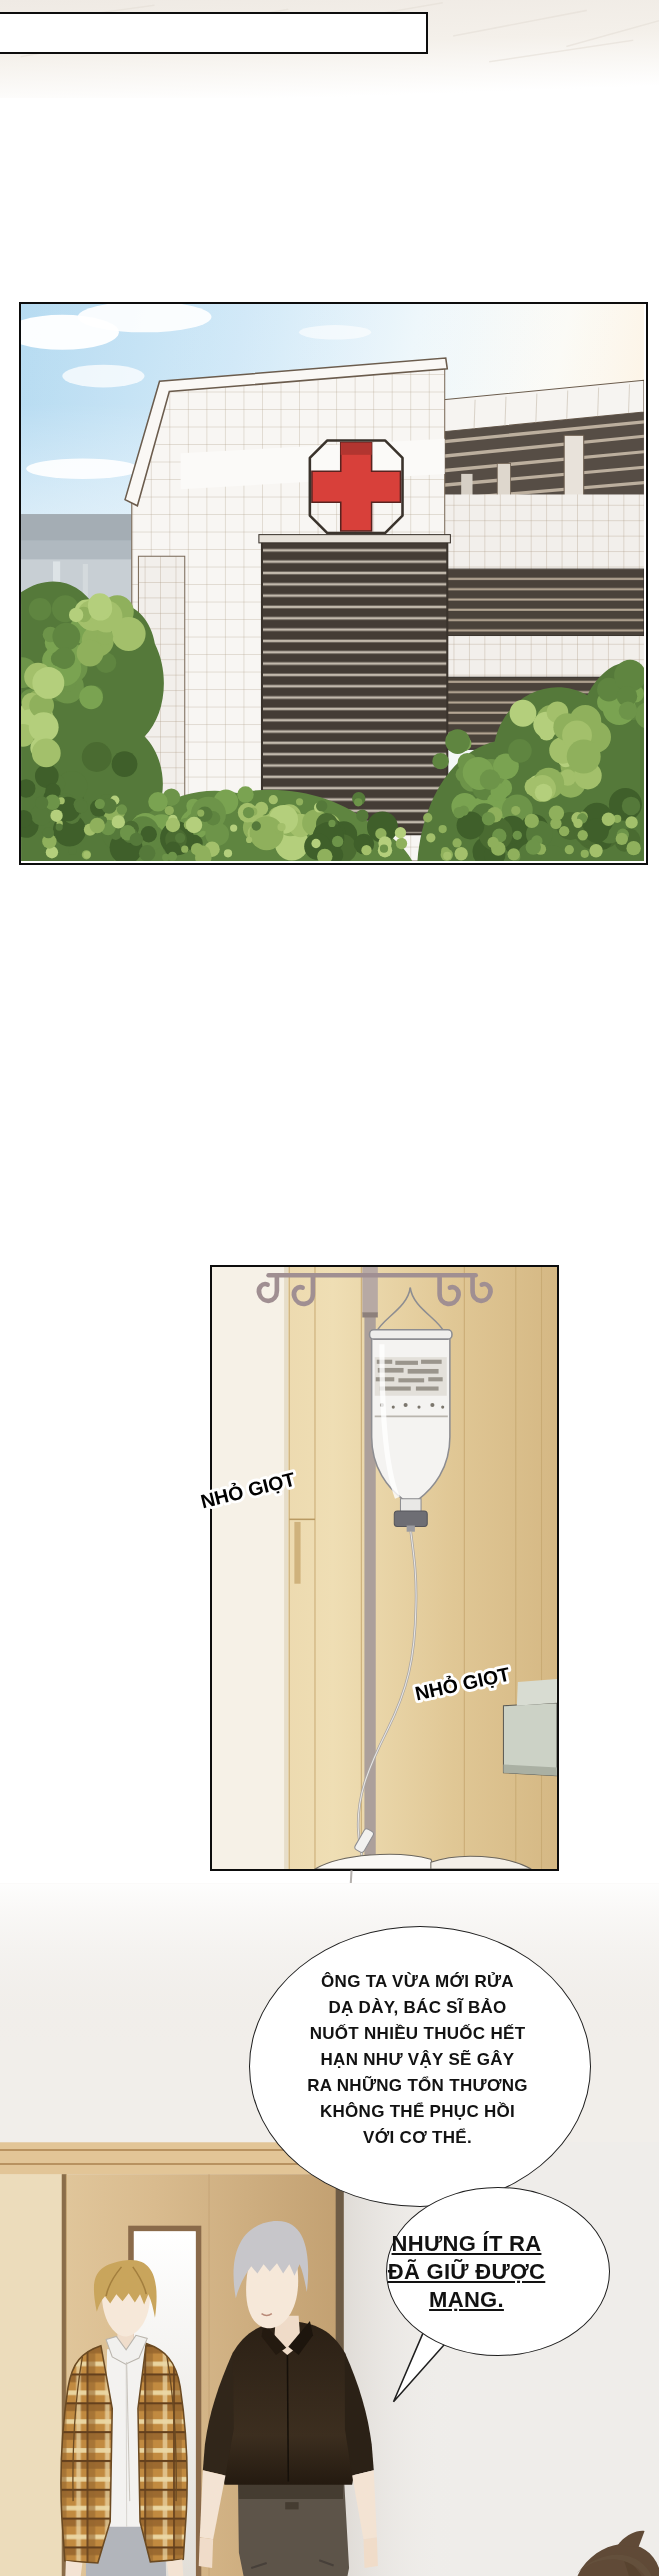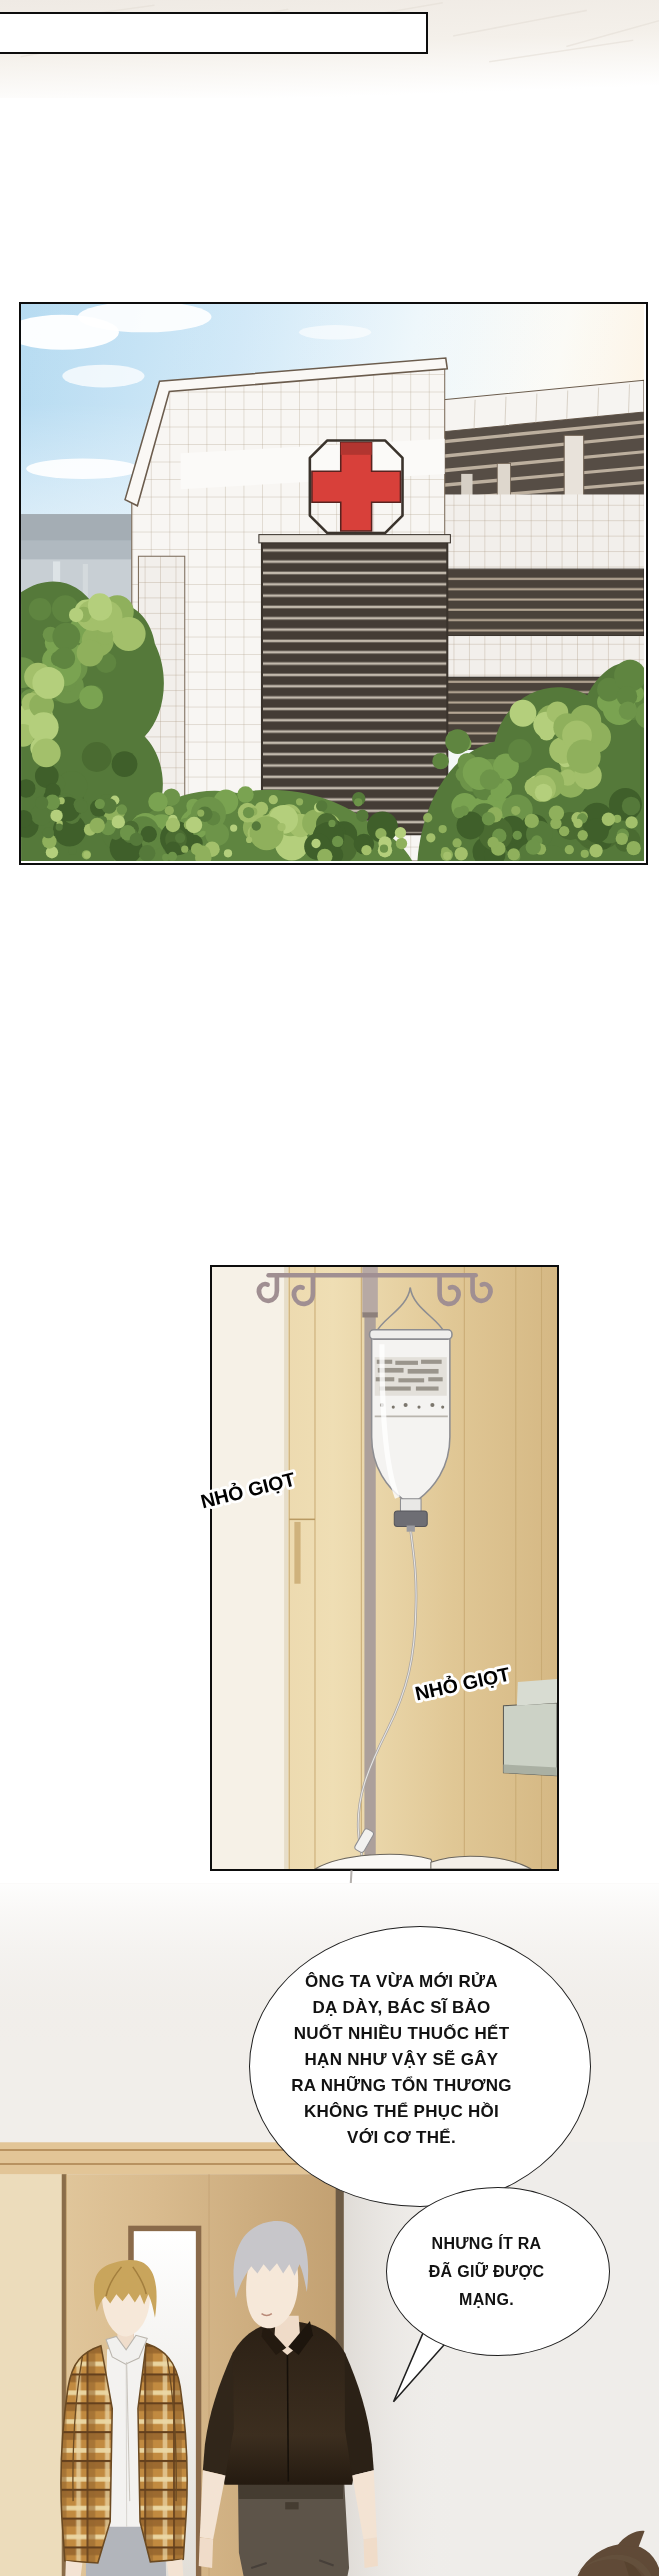--- a/index.html
+++ b/index.html
@@ -779,21 +779,21 @@
  <path d="M60,1830 C200,1768 330,1738 430,1732 M240,1920 C360,1850 480,1800 560,1790" stroke="#6a6678" stroke-width="3" fill="none" opacity="0.35"></path>
 
  <path d="M795,1680 C850,1720 880,1800 885,1978 L795,1978 Z" fill="#e9e5ea"></path>
  <path d="M830,1750 C850,1820 858,1900 860,1978 M810,1700 C826,1760 834,1850 836,1940" stroke="#c9c2cc" stroke-width="3" fill="none"></path>
 
  <rect x="0" y="1972" width="1280" height="6" fill="#1a1a1a"></rect>
 </svg>
 </div>
 
 <div class="abs" style="left:249px;top:1926px;width:340px;height:279px;background:#fff;border:1.5px solid #1f1f1f;border-radius:50%;"></div>
-<div class="abs btext" style="left:252px;top:1969px;width:299px;">ÔNG TA VỪA MỚI RỬA<br>DẠ DÀY, BÁC SĨ BẢO<br>NUỐT NHIỀU THUỐC HẾT<br>HẠN NHƯ VẬY SẼ GÂY<br>RA NHỮNG TỔN THƯƠNG<br>KHÔNG THỂ PHỤC HỒI<br>VỚI CƠ THỂ.</div>
+<div class="abs btext" style="left:268px;top:1969px;width:299px;">ÔNG TA VỪA MỚI RỬA<br>DẠ DÀY, BÁC SĨ BẢO<br>NUỐT NHIỀU THUỐC HẾT<br>HẠN NHƯ VẬY SẼ GÂY<br>RA NHỮNG TỔN THƯƠNG<br>KHÔNG THỂ PHỤC HỒI<br>VỚI CƠ THỂ.</div>
 
 <svg class="abs" style="left:381px;top:2293px;" width="103" height="118" viewBox="0 0 200 230">
  <path d="M85,70 L24,212 L128,95 Z" fill="#ffffff" stroke="#1f1f1f" stroke-width="3"></path>
 </svg>
 
 <div class="abs" style="left:386px;top:2187px;width:222px;height:167px;background:#fff;border:1.5px solid #1f1f1f;border-radius:50%;"></div>
-<div class="abs btext" style="left:386px;top:2230px;width:201px;font-size:16px;line-height:28px;">NHƯNG ÍT RA<br>ĐÃ GIỮ ĐƯỢC<br>MẠNG.</div>
+<div class="abs btext" style="left:366px;top:2230px;width:201px;font-size:22px;line-height:28px;text-decoration:underline;">NHƯNG ÍT RA<br>ĐÃ GIỮ ĐƯỢC<br>MẠNG.</div>
 
 
 </body></html>

